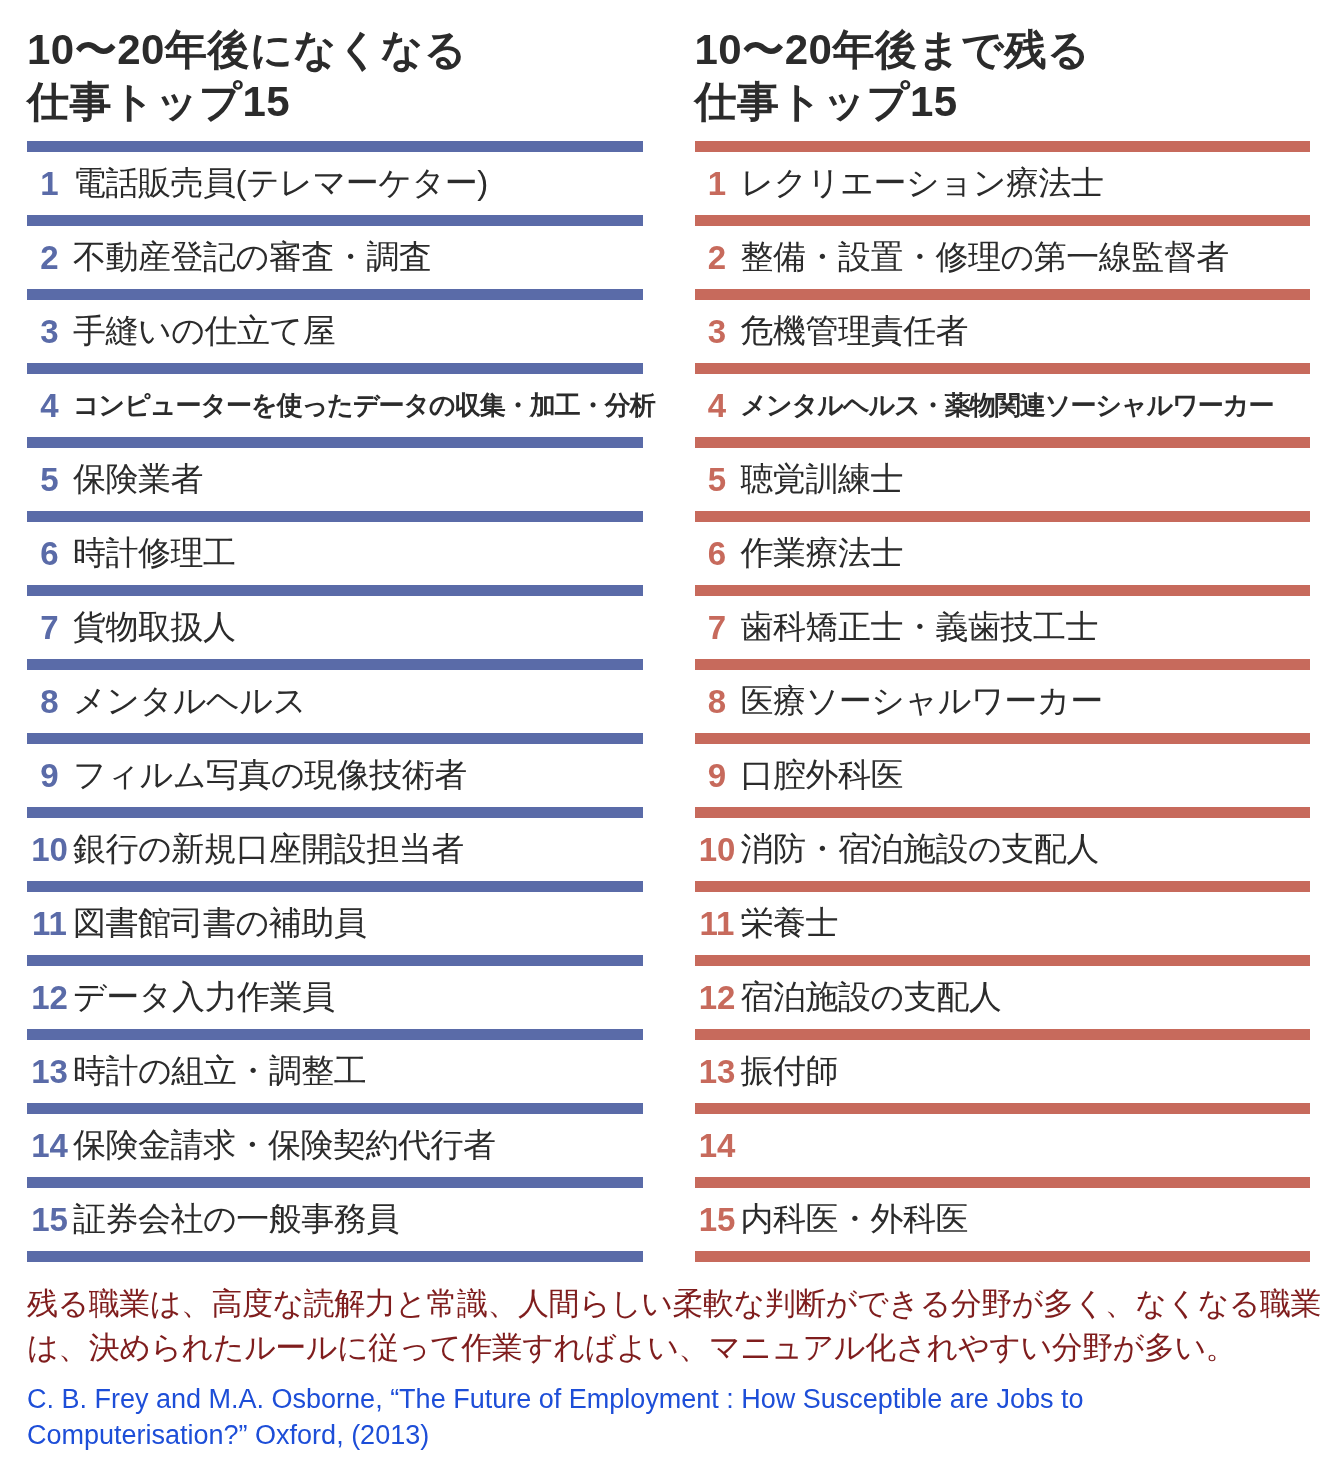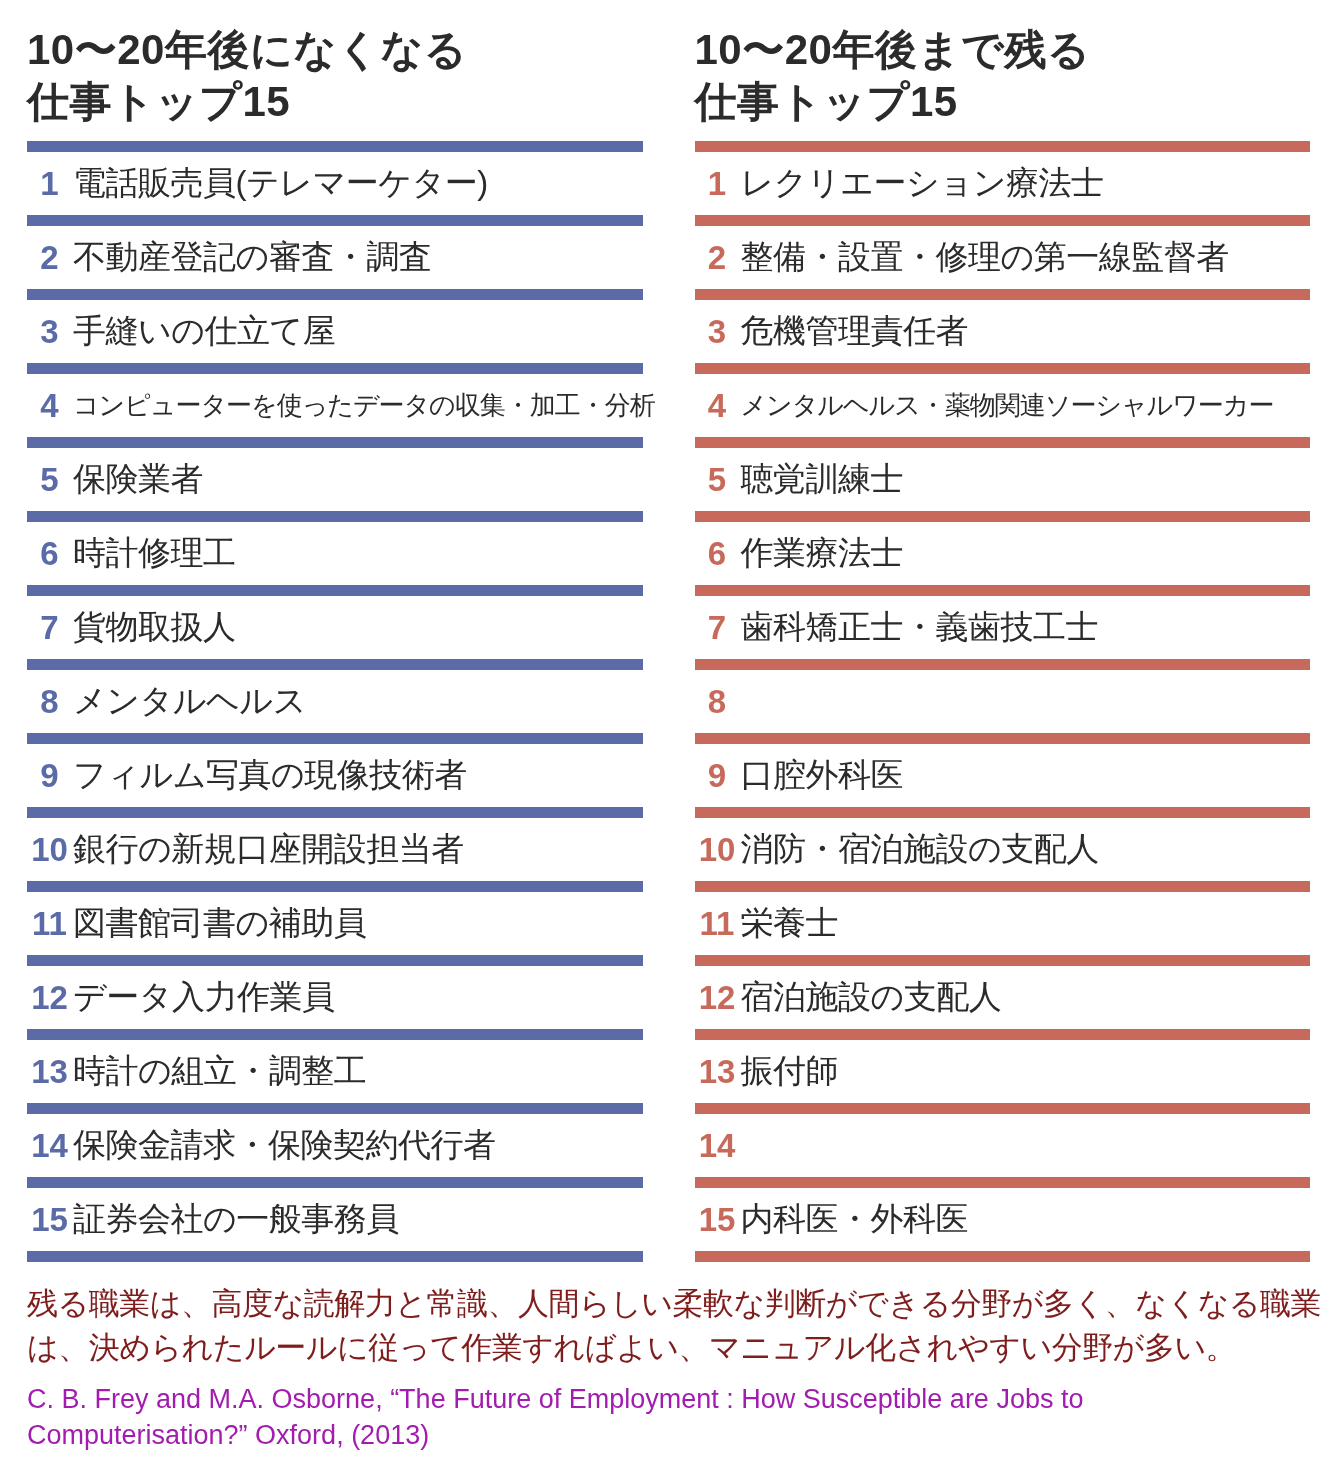--- a/index.html
+++ b/index.html
@@ -58,35 +58,36 @@
     font-size: 33px;
     color: #2b2b2b;
     letter-spacing: -0.5px;
     white-space: nowrap;
     padding-left: 1px;
     text-align: center;
   }
   .job.small {
     font-size: 26px;
     letter-spacing: -1px;
+    font-weight: bold;
   }
   .footer {
     margin-top: 20px;
   }
   .summary {
     font-size: 31px;
     color: #7f1d1d;
     line-height: 1.42;
     letter-spacing: -0.5px;
     white-space: nowrap;
   }
   .citation {
     margin-top: 12px;
     font-size: 27px;
-    color: #a21caf;
+    color: #1d4ed8;
     line-height: 1.33;
     letter-spacing: 0;
     white-space: nowrap;
   }
 </style>
 </head>
 <body>
 
 <div class="wrap">
   <div class="columns">
@@ -210,20 +211,21 @@
     <span class="job">作業療法士</span>
   </li>
 
   <li class="row">
     <span class="rank">7</span>
     <span class="job">歯科矯正士・義歯技工士</span>
   </li>
 
   <li class="row">
     <span class="rank">8</span>
+    <span class="job">医療ソーシャルワーカー</span>
   </li>
 
   <li class="row">
     <span class="rank">9</span>
     <span class="job">口腔外科医</span>
   </li>
 
   <li class="row">
     <span class="rank">10</span>
     <span class="job">消防・宿泊施設の支配人</span>

